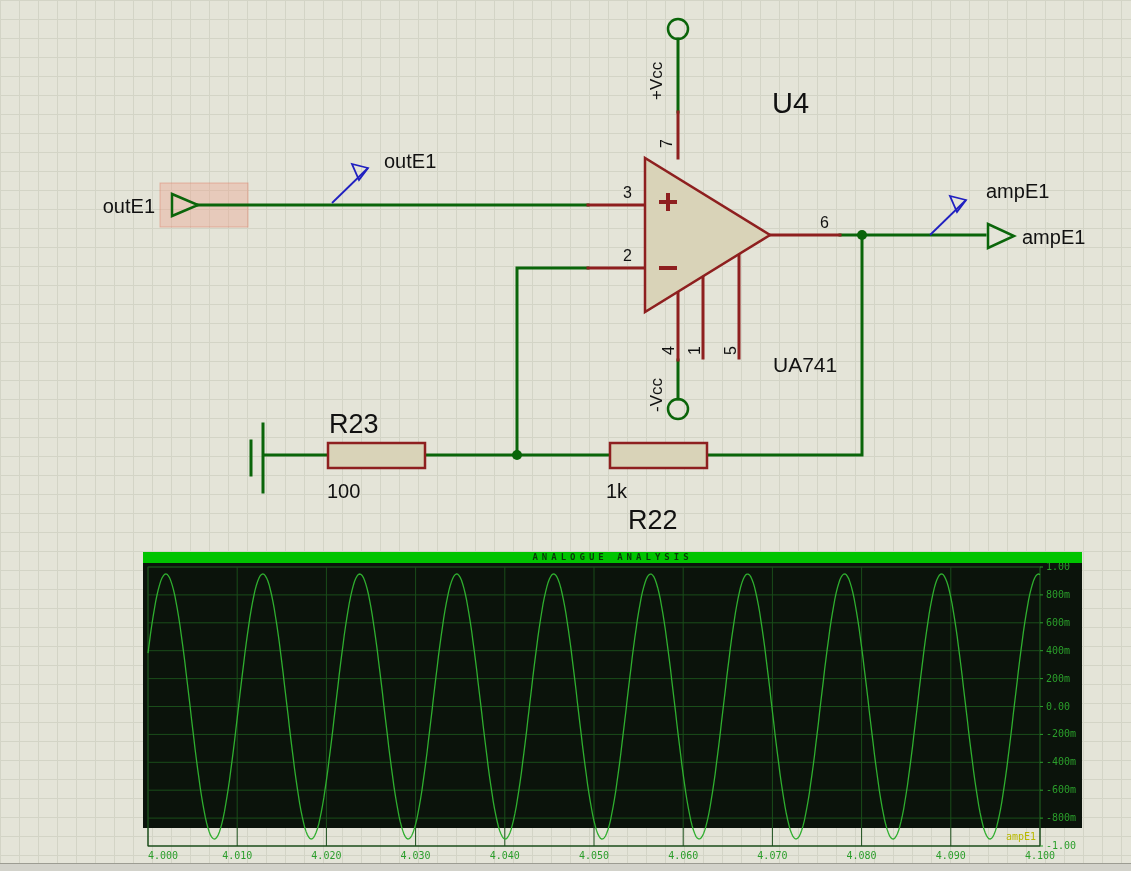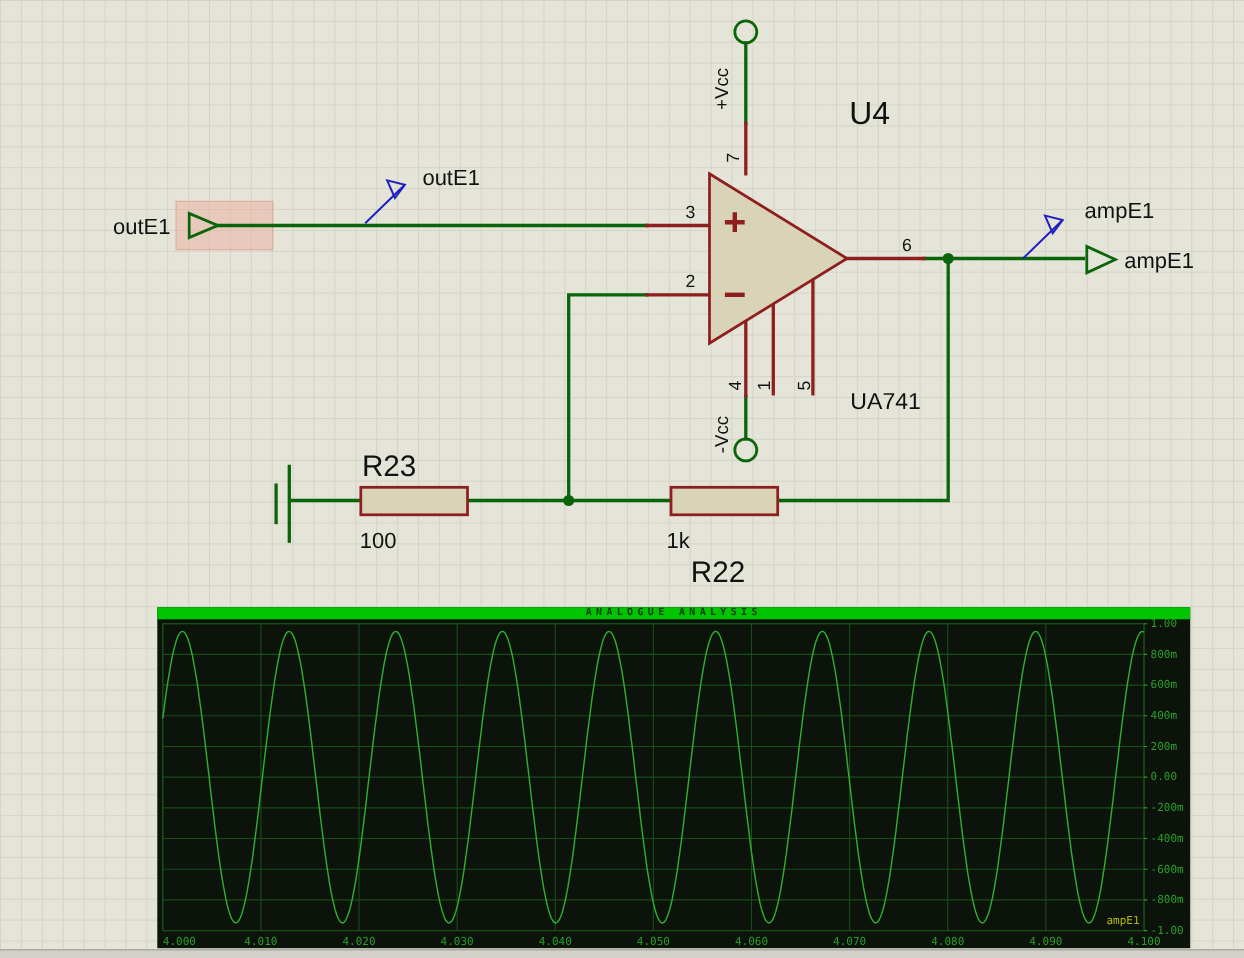--- a/index.html
+++ b/index.html
@@ -22,21 +22,21 @@
   .powercircle{stroke:#0a650a;stroke-width:2.5;fill:none}
   .node{fill:#0a650a}
   .probe{stroke:#2020c0;stroke-width:1.8;fill:none}
   .bluelabel{fill:#2020c0;font-size:20px}
   .pinnum{font-size:16px;fill:#222}
   .refbig{font-size:29px}
   .refmed{font-size:27px}
   .val{font-size:20px}
   .termname{font-size:20px}
   .partname{font-size:21px}
-  .graph{position:absolute;left:143px;top:552px;width:939px;height:310px;background:#0b130b}
+  .graph{position:absolute;left:143px;top:552px;width:939px;height:276px;background:#0b130b}
   .graph-titlebar{
     height:11px;background:#00c400;display:flex;align-items:center;justify-content:center;
     font-family:"DejaVu Sans Mono",monospace;font-size:9px;font-weight:bold;
     letter-spacing:4px;color:#083808;cursor:default;line-height:11px;
   }
   .graph svg{display:block}
   .graph svg text{font-family:"DejaVu Sans Mono",monospace}
   .bottom-strip{position:absolute;left:0;top:863px;width:1131px;height:8px;
     background:#d2d2ca;border-top:1px solid #9c9c92}
 </style>

